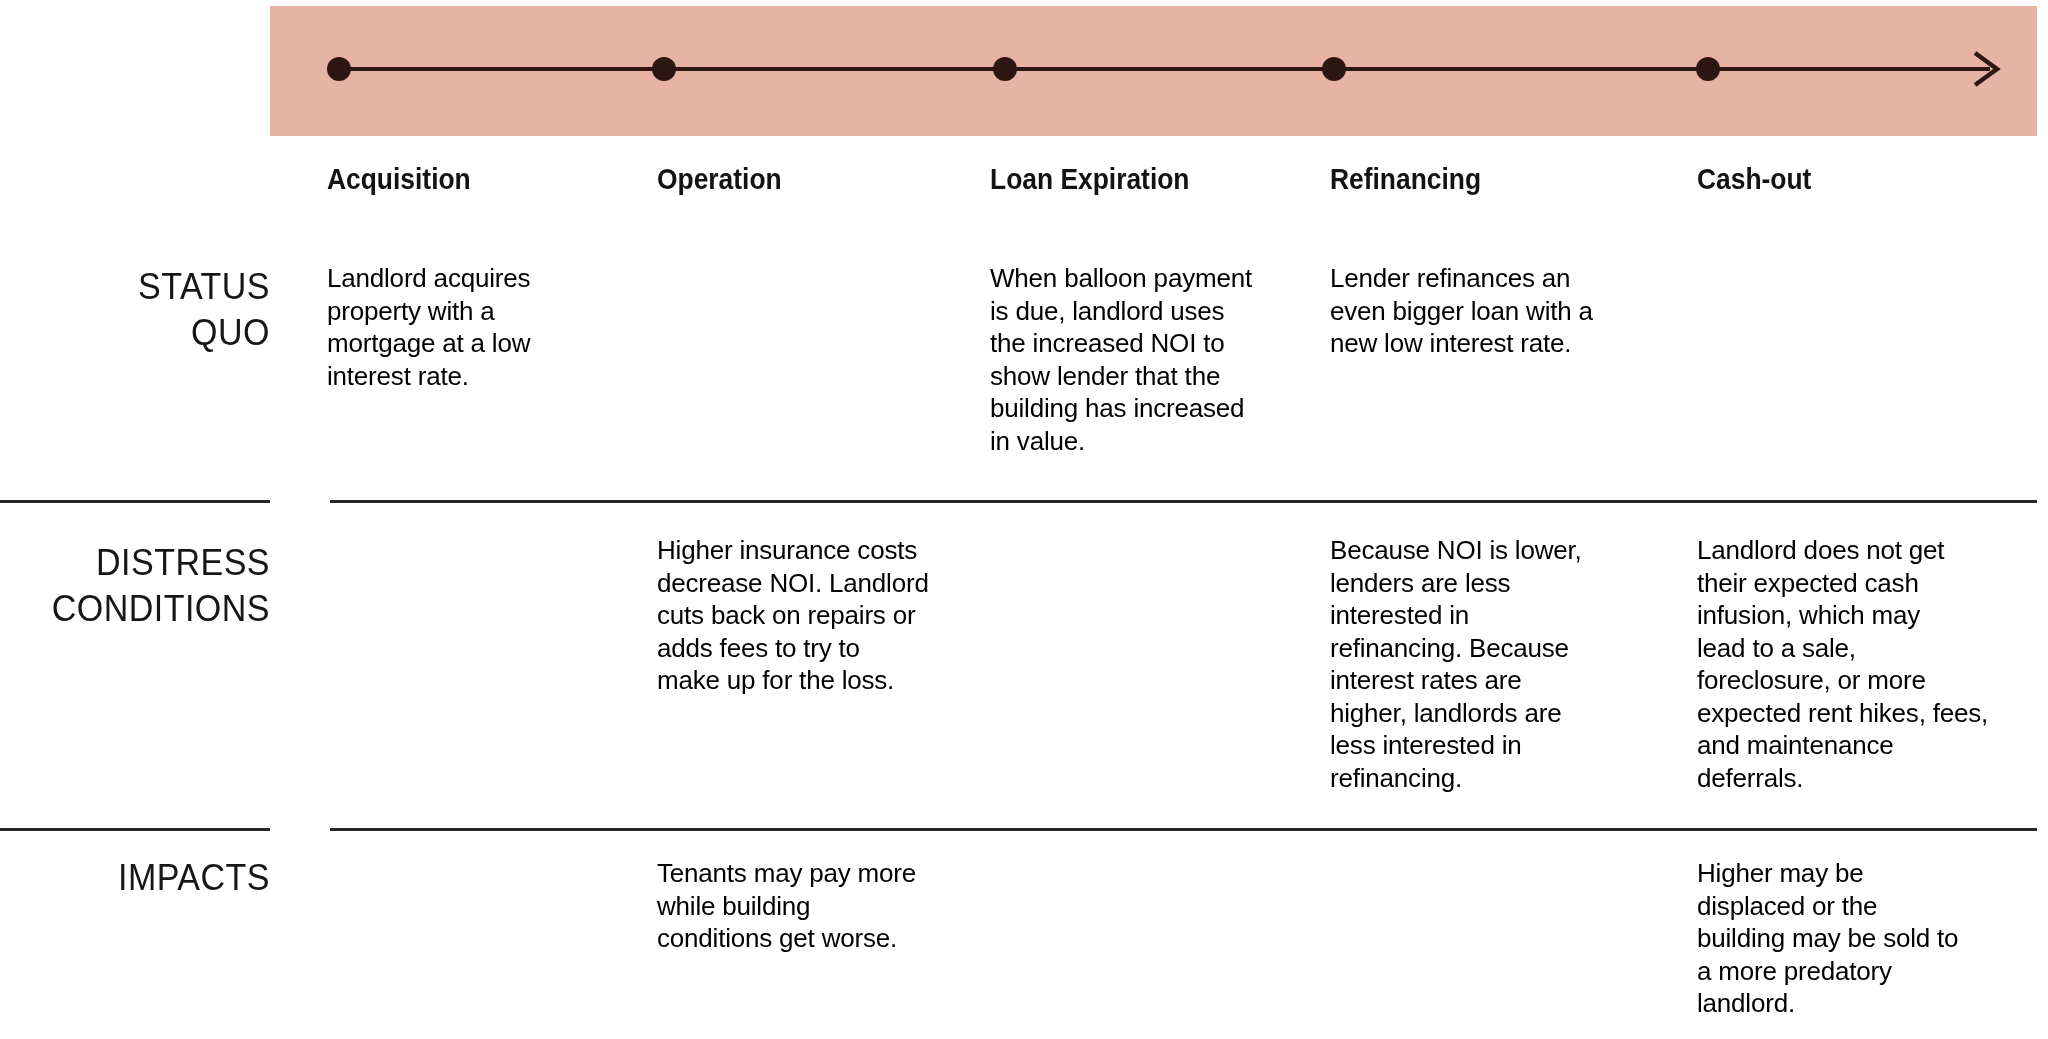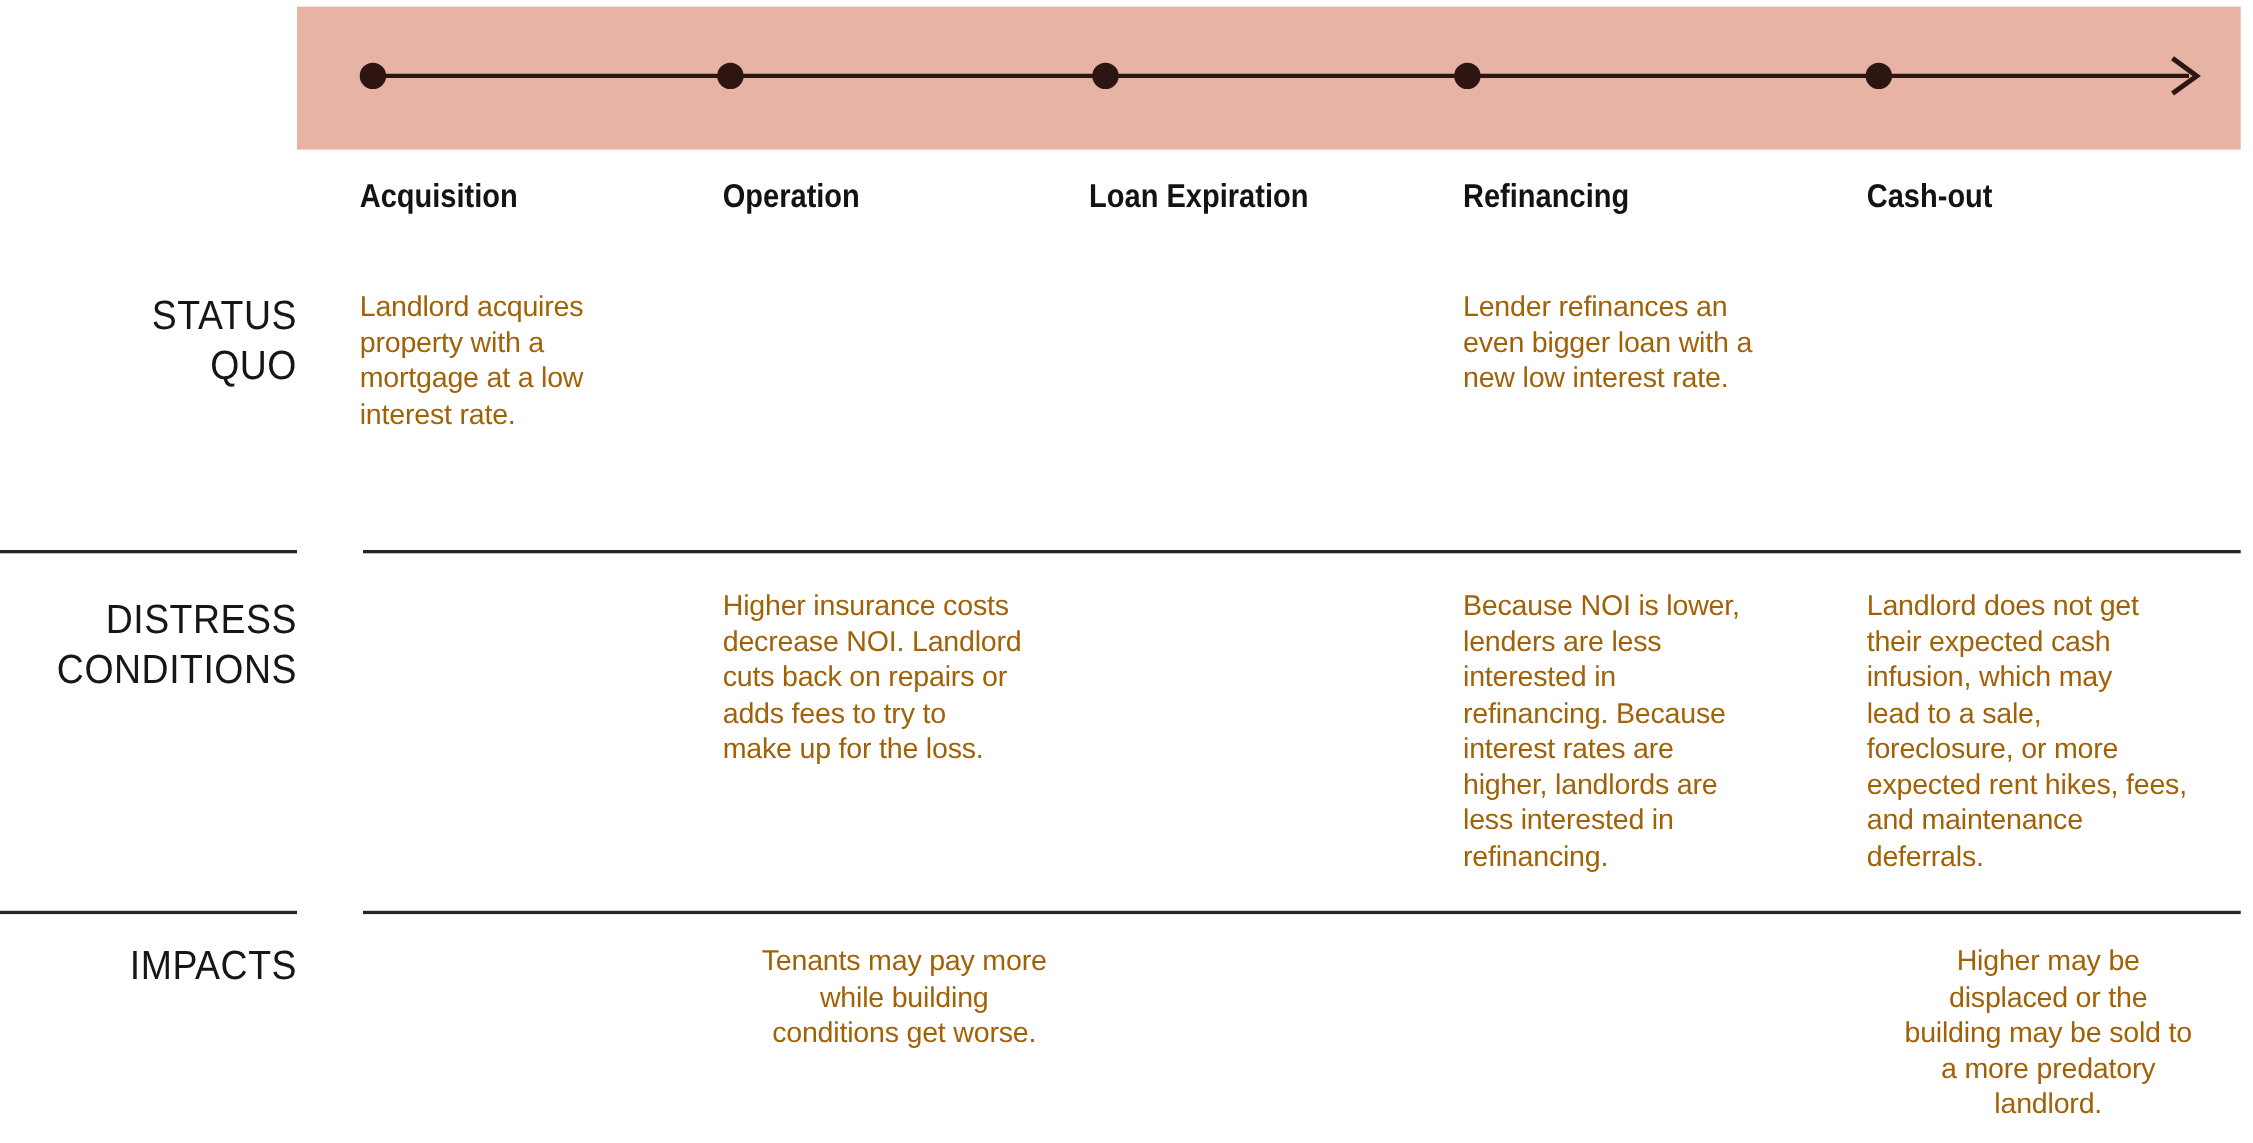--- a/index.html
+++ b/index.html
@@ -47,38 +47,38 @@
     transform: scaleX(0.92);
     transform-origin: right top;
     white-space: pre-line;
   }
   .cell {
     position: absolute;
     width: 330px;
     font-size: 26px;
     line-height: 32.5px;
     letter-spacing: -0.2px;
-    color: #a16207;
+    color: #000000;
     white-space: pre-line;
   }
   .divider {
     position: absolute;
     height: 3px;
     background: #262626;
   }
   .divider.label-side { left: 0; width: 270px; }
   .divider.content-side { left: 330px; width: 1707px; }
   .c0 { left: 327px; }
   .c1 { left: 657px; }
   .c2 { left: 990px; }
   .c3 { left: 1330px; }
   .c4 { left: 1697px; }
   .row-status  { top: 262px; }
   .row-distress { top: 534px; }
-  .row-impacts { top: 857px; text-align: center; }
+  .row-impacts { top: 857px; }
 </style>
 </head>
 <body>
 
 <div class="stage">
 
   <div class="band"></div>
 
   <svg class="timeline-svg" viewBox="0 0 1767 130">
     <line x1="69" y1="63" x2="1720" y2="63" stroke="#2d1512" stroke-width="4"></line>
@@ -104,20 +104,26 @@
 
   <div class="divider label-side" style="top:500px;"></div>
   <div class="divider content-side" style="top:500px;"></div>
   <div class="divider label-side" style="top:828px;"></div>
   <div class="divider content-side" style="top:828px;"></div>
 
   <div class="cell row-status c0">Landlord acquires
 property with a
 mortgage at a low
 interest rate.</div>
+  <div class="cell row-status c2">When balloon payment
+is due, landlord uses
+the increased NOI to
+show lender that the
+building has increased
+in value.</div>
   <div class="cell row-status c3">Lender refinances an
 even bigger loan with a
 new low interest rate.</div>
 
   <div class="cell row-distress c0"></div>
   <div class="cell row-distress c1">Higher insurance costs
 decrease NOI. Landlord
 cuts back on repairs or
 adds fees to try to
 make up for the loss.</div>

